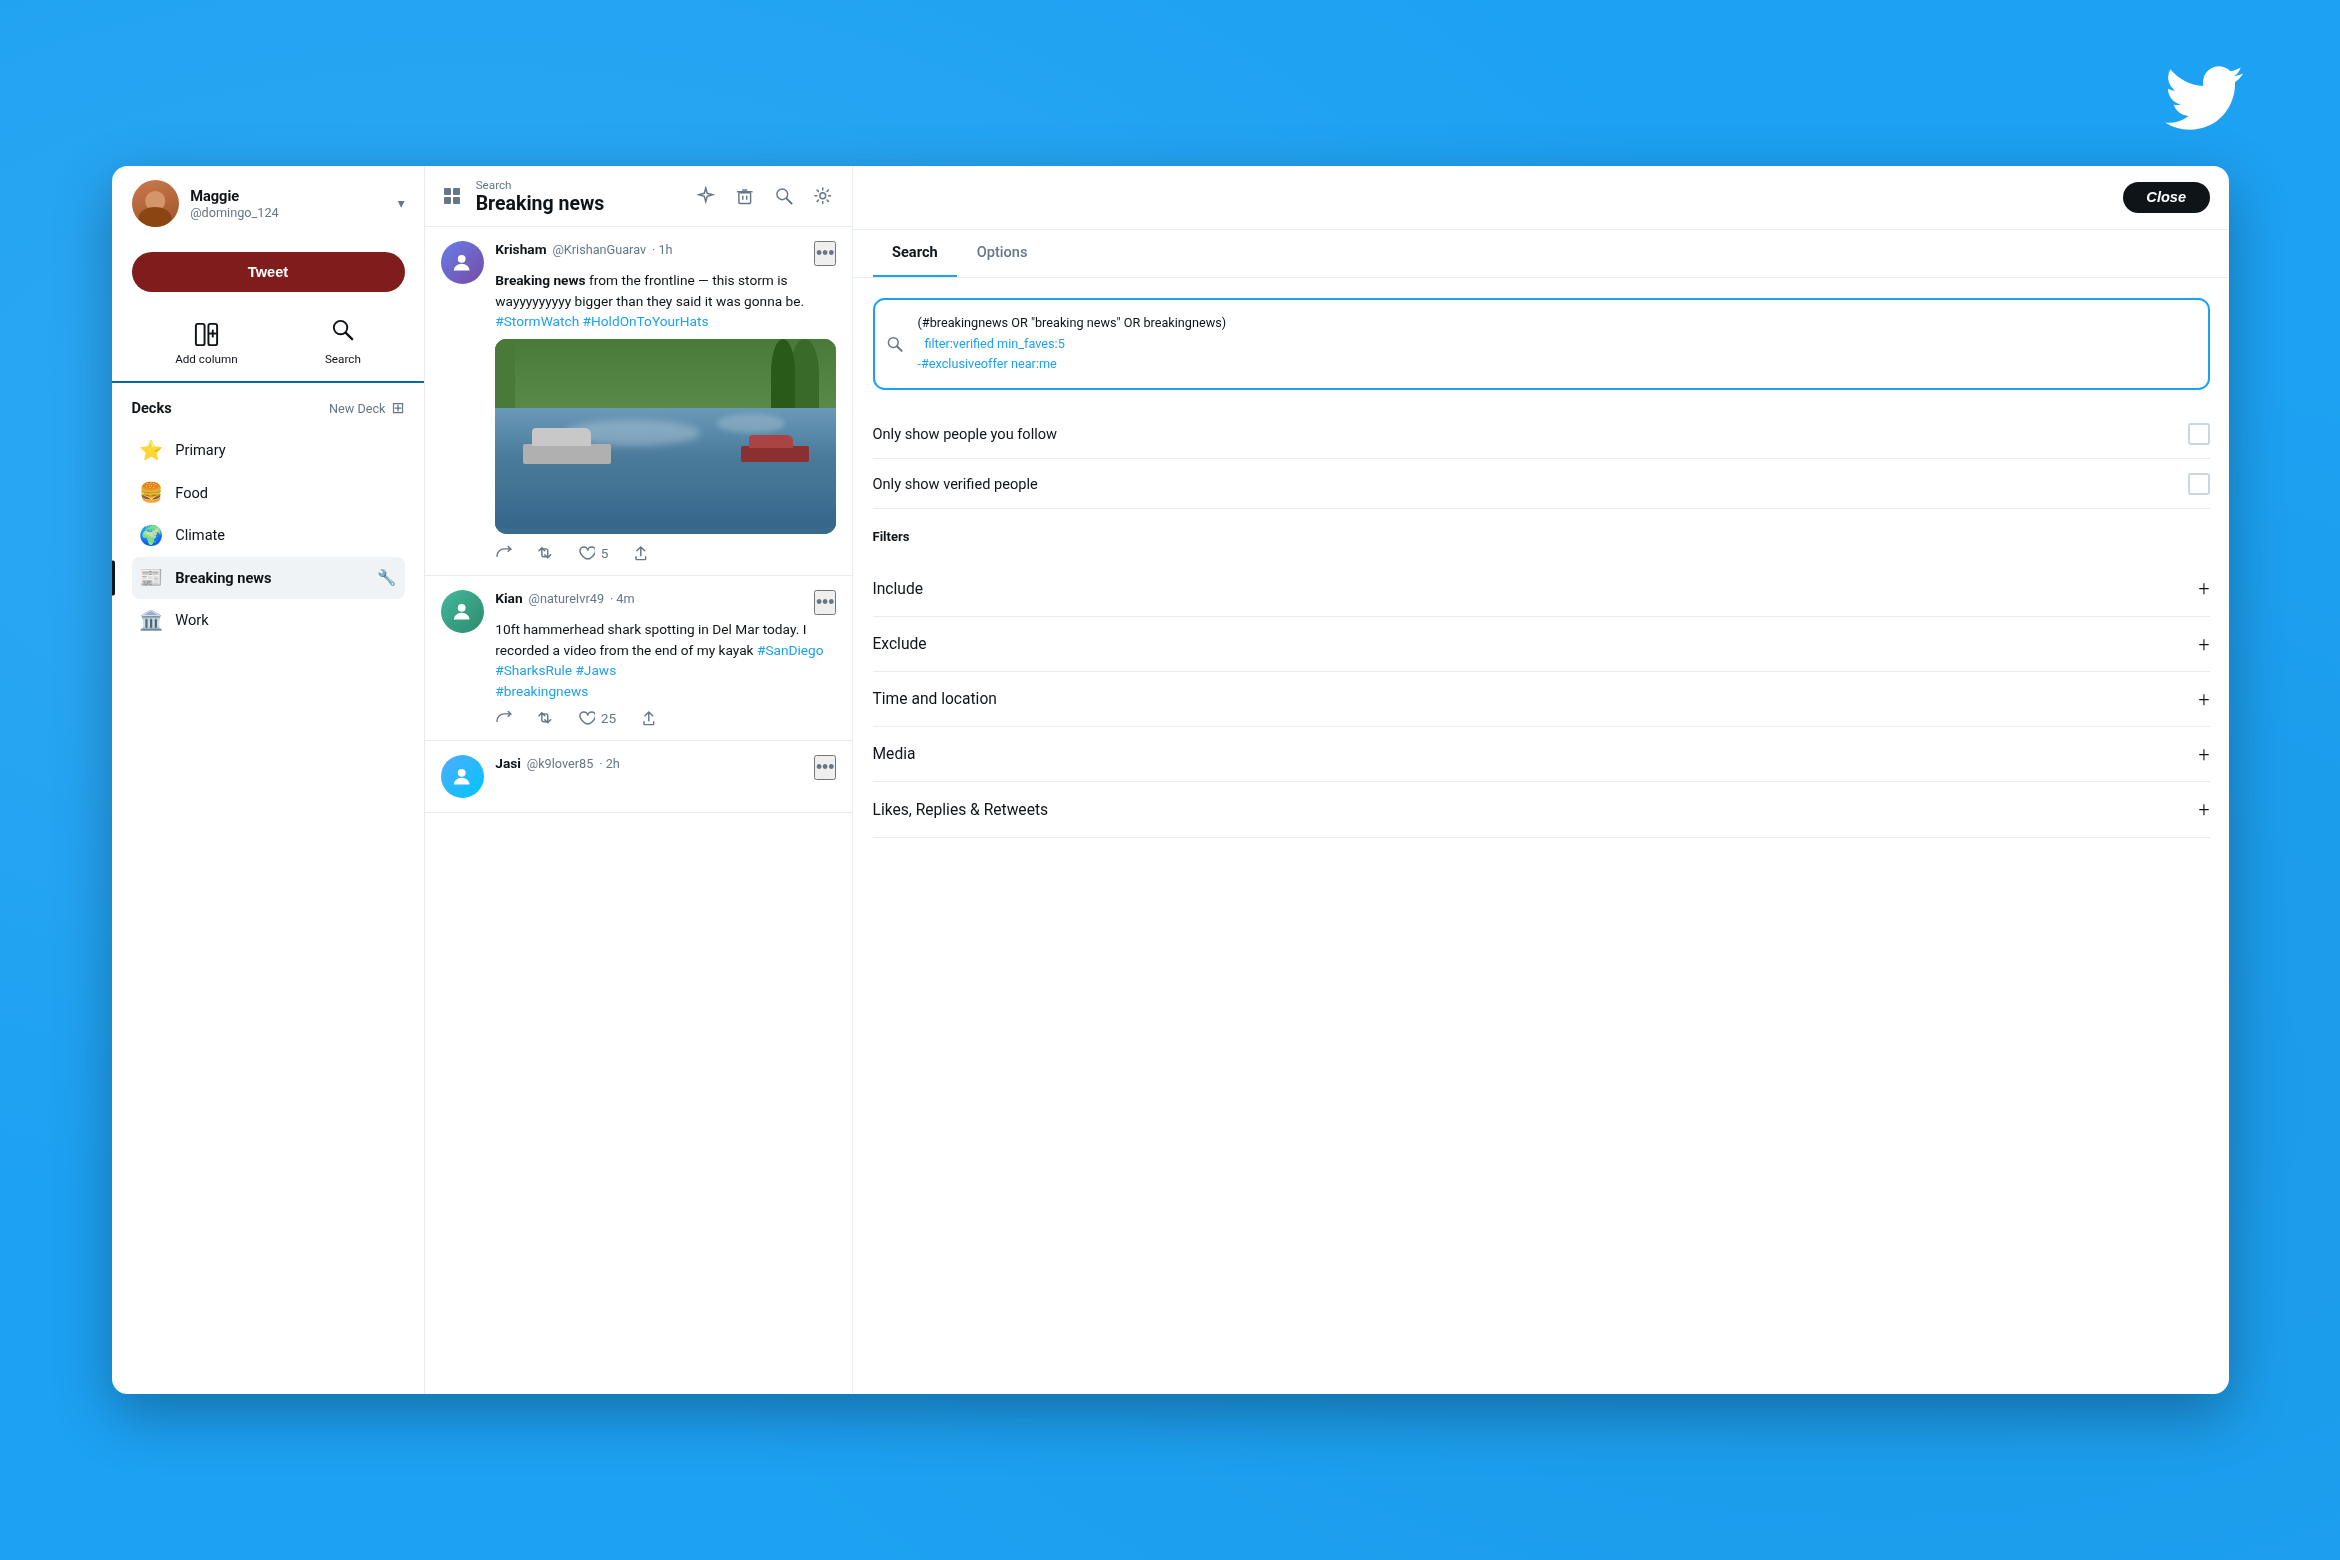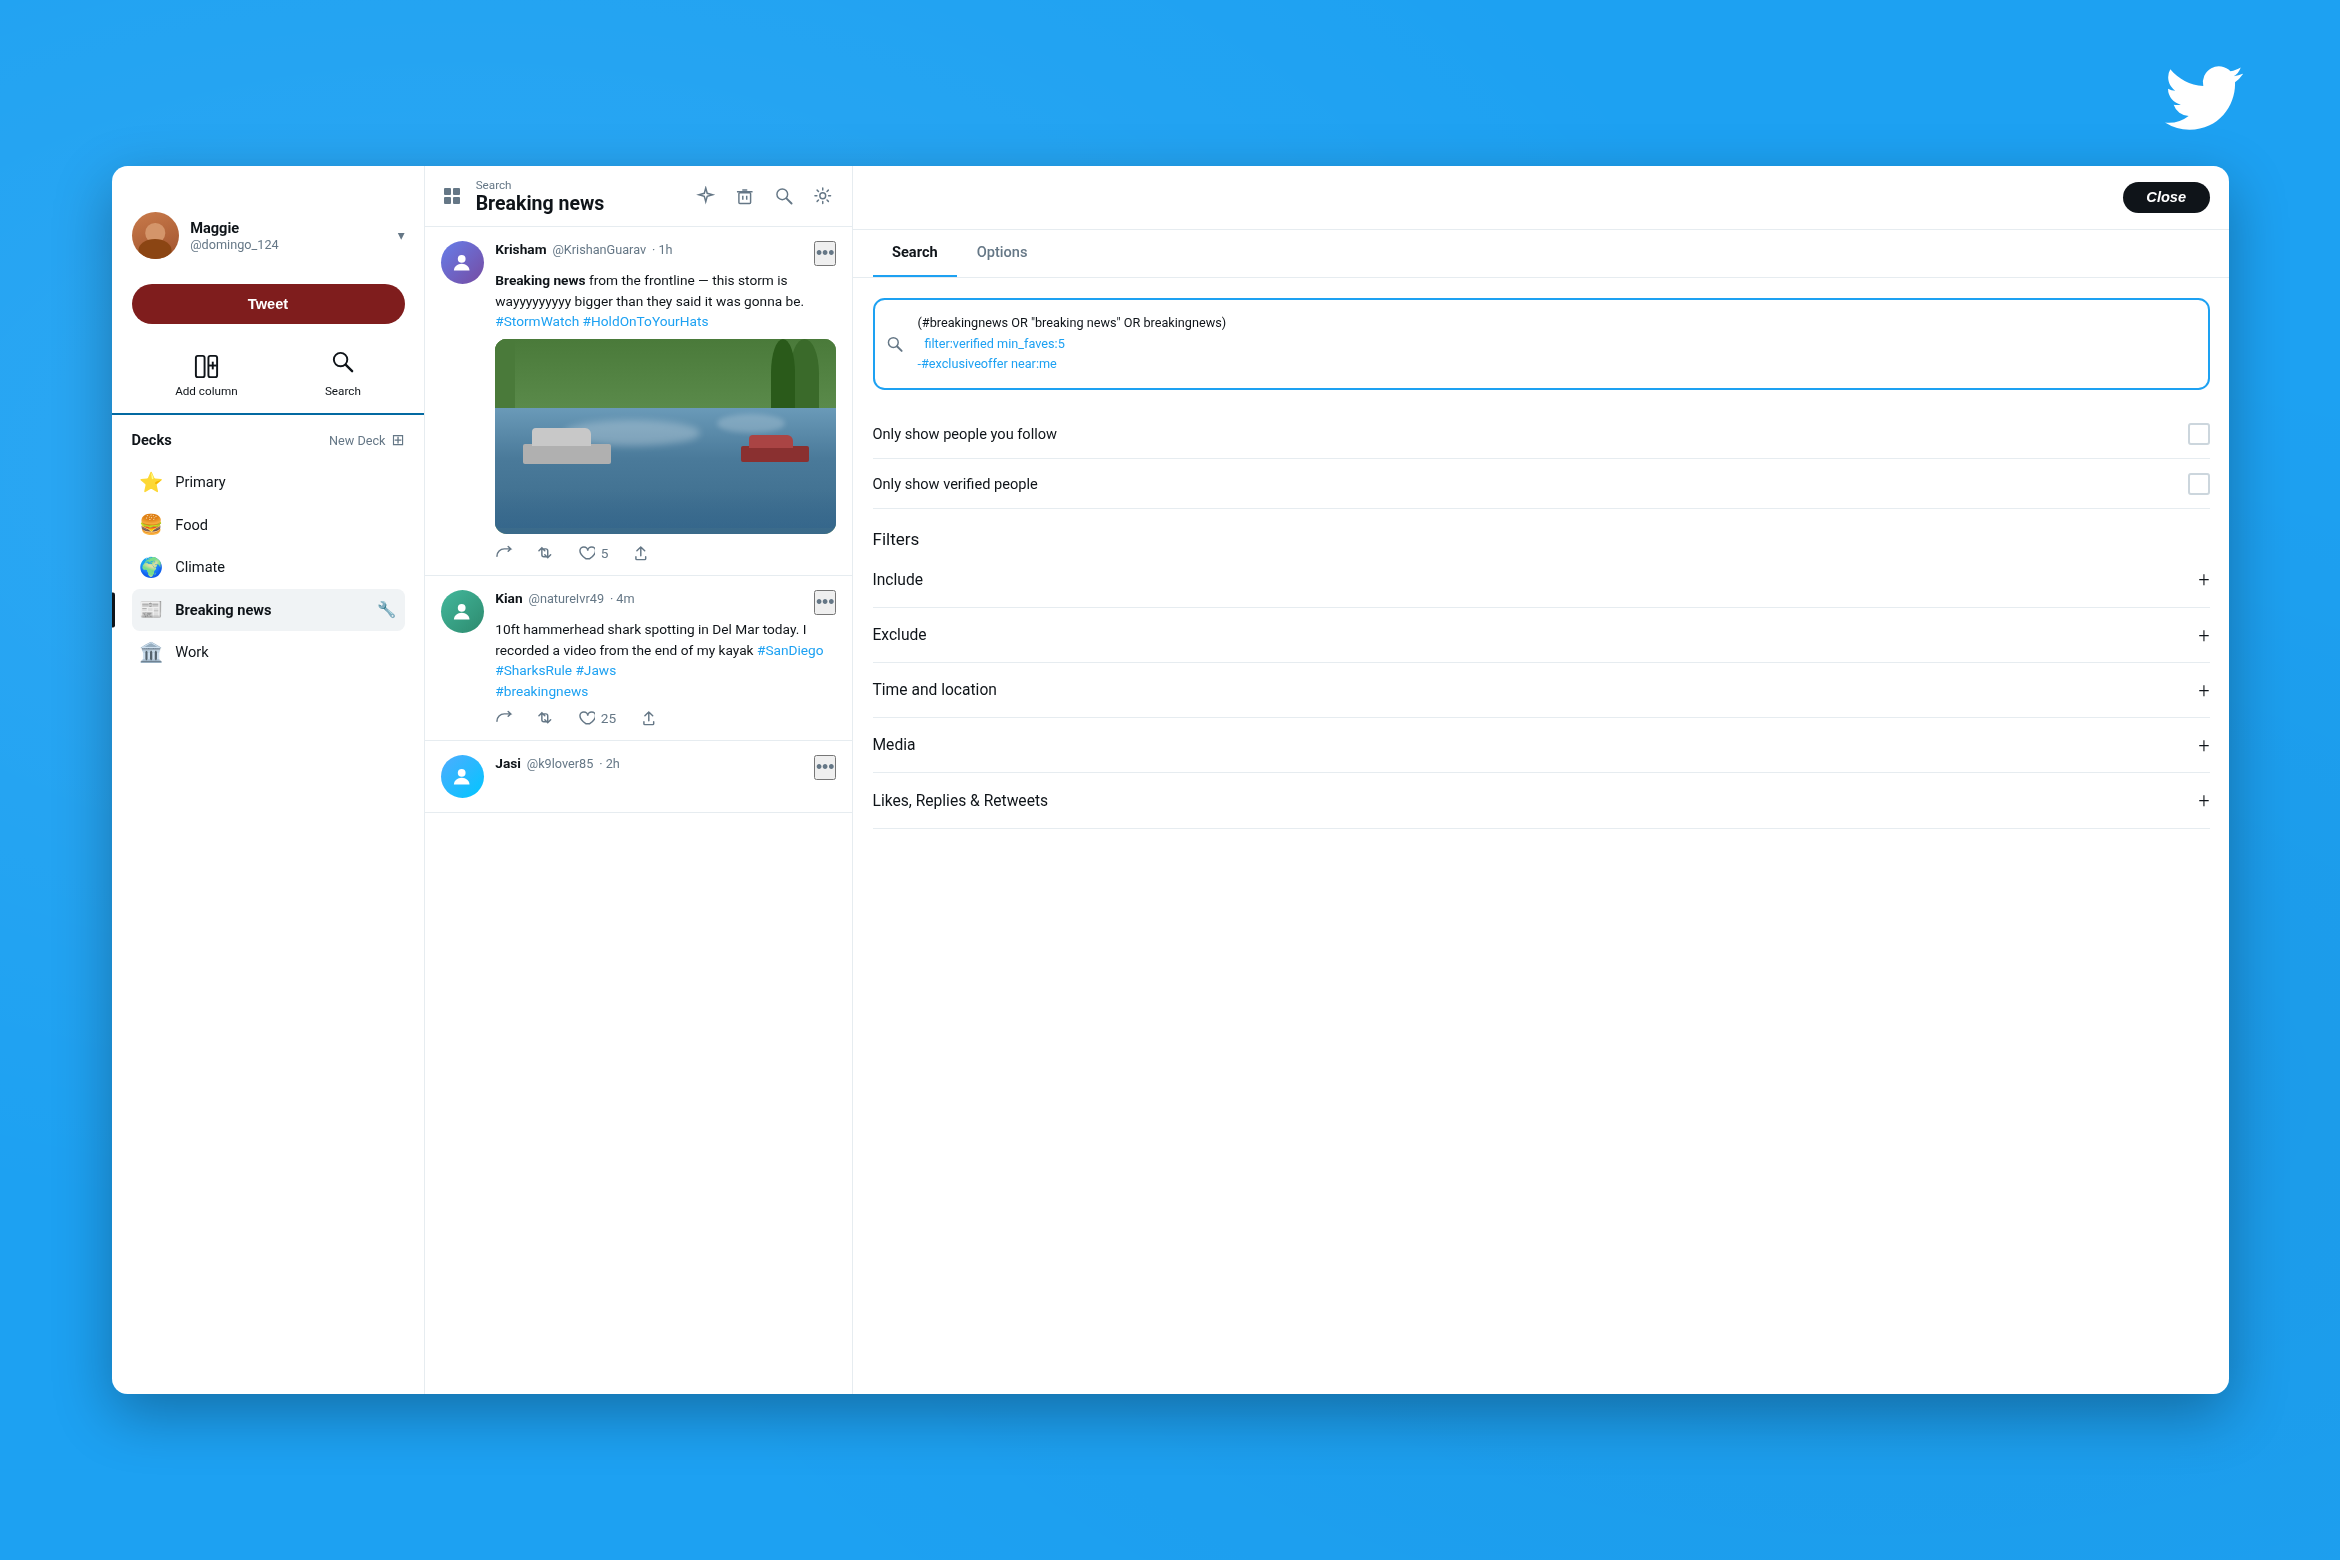--- a/index.html
+++ b/index.html
@@ -42,21 +42,21 @@
       overflow: hidden;
       box-shadow: 0 19.5px 59px rgba(0,0,0,0.3);
     }
 
     
     .sidebar {
       width: 312px;
       background: white;
       display: flex;
       flex-direction: column;
-      padding: 36px 0;
+      padding: 4px 0;
       flex-shrink: 0;
     }
 
     .user-profile {
       display: flex;
       align-items: center;
       padding: 9.8px 19.5px;
       gap: 11.7px;
       cursor: pointer;
     }
@@ -414,24 +414,24 @@
       height: 21.5px;
       border: 2px solid #ccd6dd;
       border-radius: 2.9px;
       cursor: pointer;
       background: white;
     }
 
     .filters-section { margin-top: 19.5px; }
 
     .filters-title {
-      font-size: 17px;
-      font-weight: 400;
-      color: #0f1419;
-      margin-bottom: 4px;
+      font-size: 13px;
+      font-weight: 700;
+      color: #0f1419;
+      margin-bottom: 18px;
     }
 
     .filter-row {
       display: flex;
       justify-content: space-between;
       align-items: center;
       padding: 15.6px 0;
       border-bottom: 1px solid #e6ecf0;
       cursor: pointer;
     }

